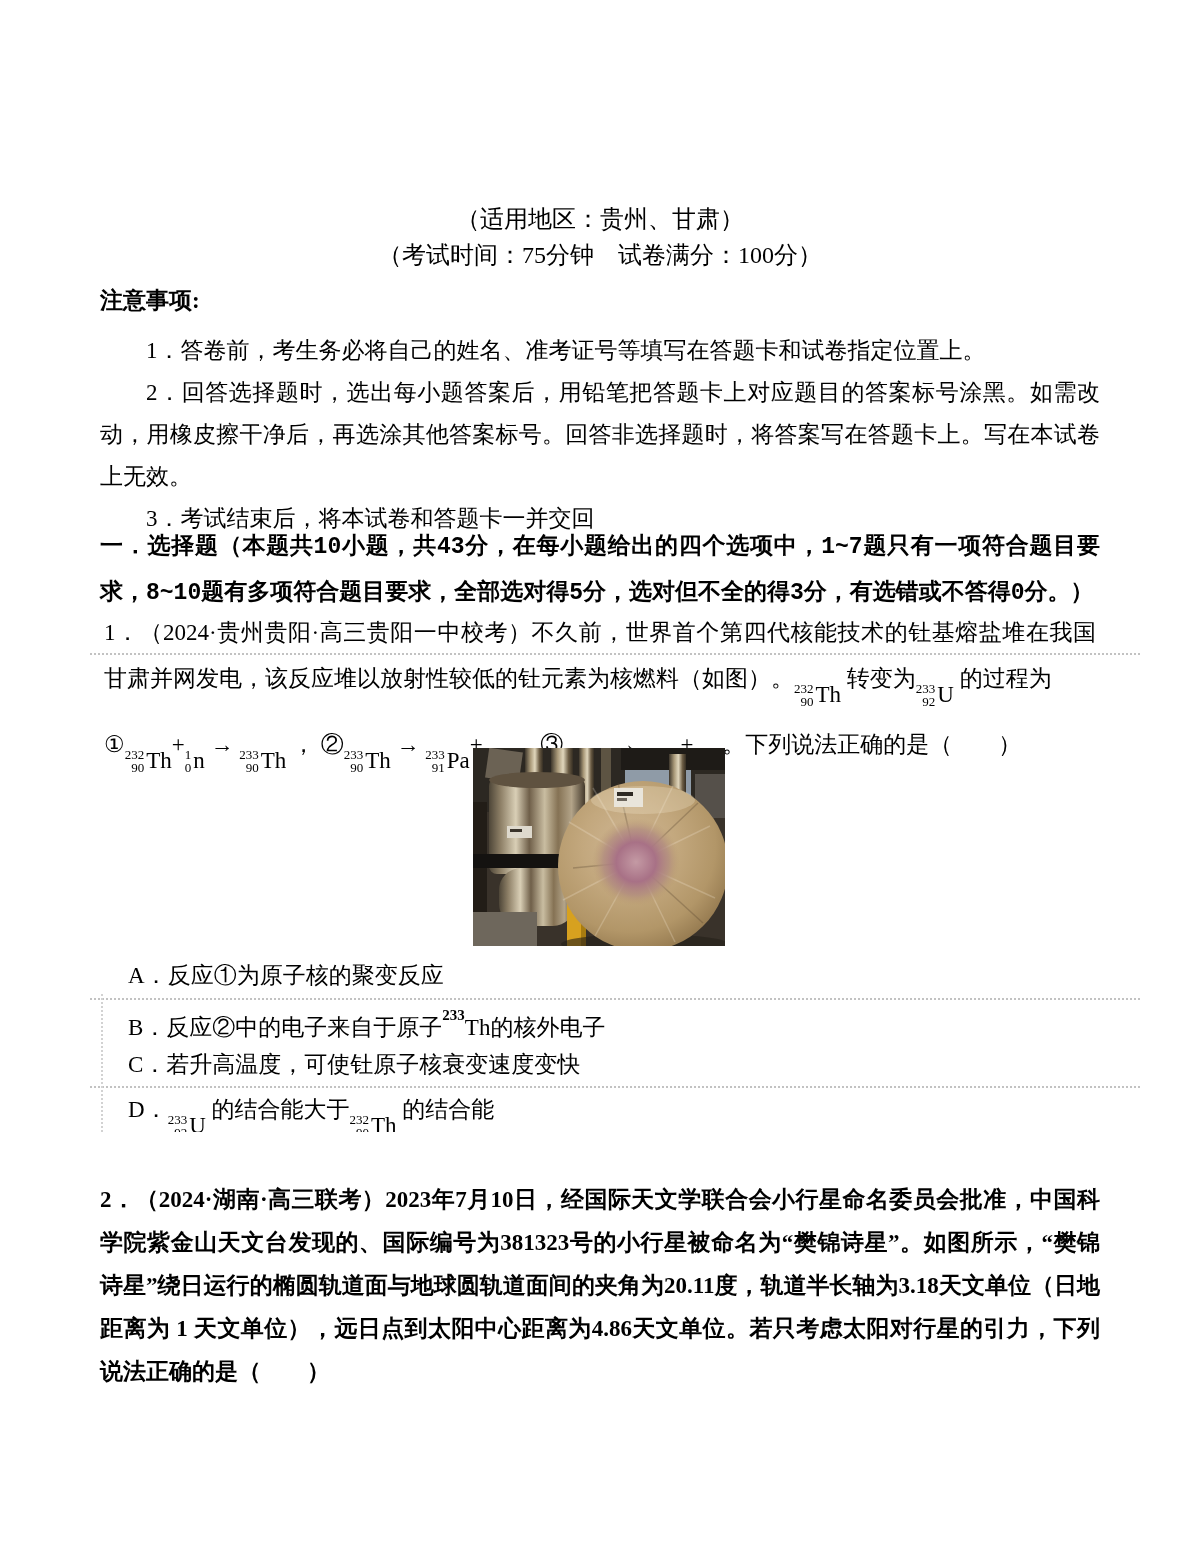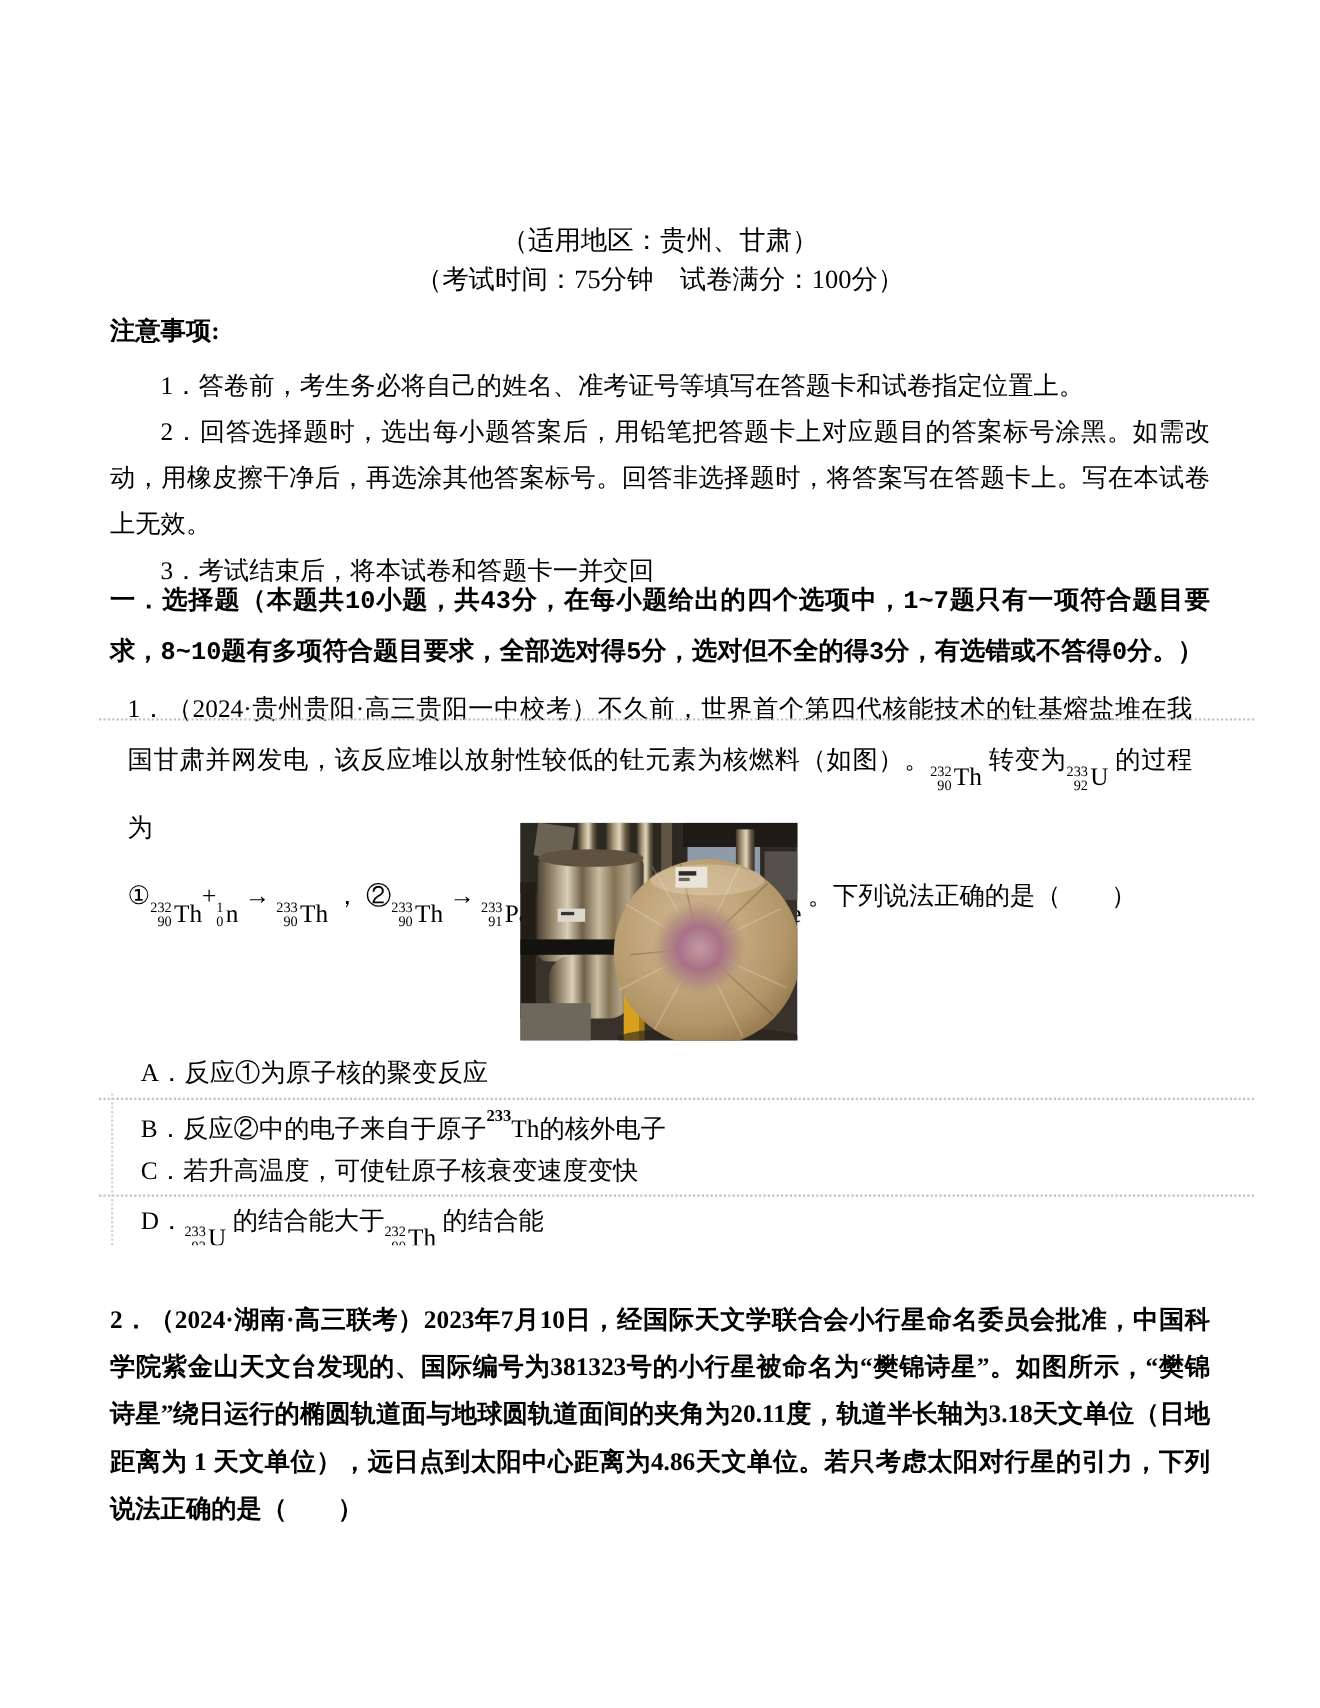--- a/index.html
+++ b/index.html
@@ -21,21 +21,21 @@
   .sub-exam{top:240px;}
   .notice-head{top:285px;left:100px;font-size:23px;font-weight:bold;line-height:32px;}
   .notice-body{top:330px;left:100px;width:1000px;font-size:23px;line-height:42px;text-align:justify;}
   .notice-body p{margin:0;text-indent:2em;}
   .section-heading{
     top:524px;left:100px;width:1000px;
     font-family:Liberation Mono, monospace;
     font-size:23px;font-weight:bold;line-height:46px;text-align:justify;
   }
   .q1{top:606px;left:100px;width:1000px;font-size:23px;line-height:46px;}
-  .q1 p{margin:16px;}
+  .q1 p{margin:4px;}
   .q1 .intro{text-align:justify;}
   .photo-wrap{top:748px;left:473px;width:252px;height:198px;}
   .option{
     left:128px;width:992px;height:44px;
     font-size:23px;line-height:44px;white-space:nowrap;overflow:hidden;
   }
   .opt-a{top:954px;}
   .opt-b{top:999px;}
   .opt-c{top:1043px;}
   .opt-d{top:1088px;}

